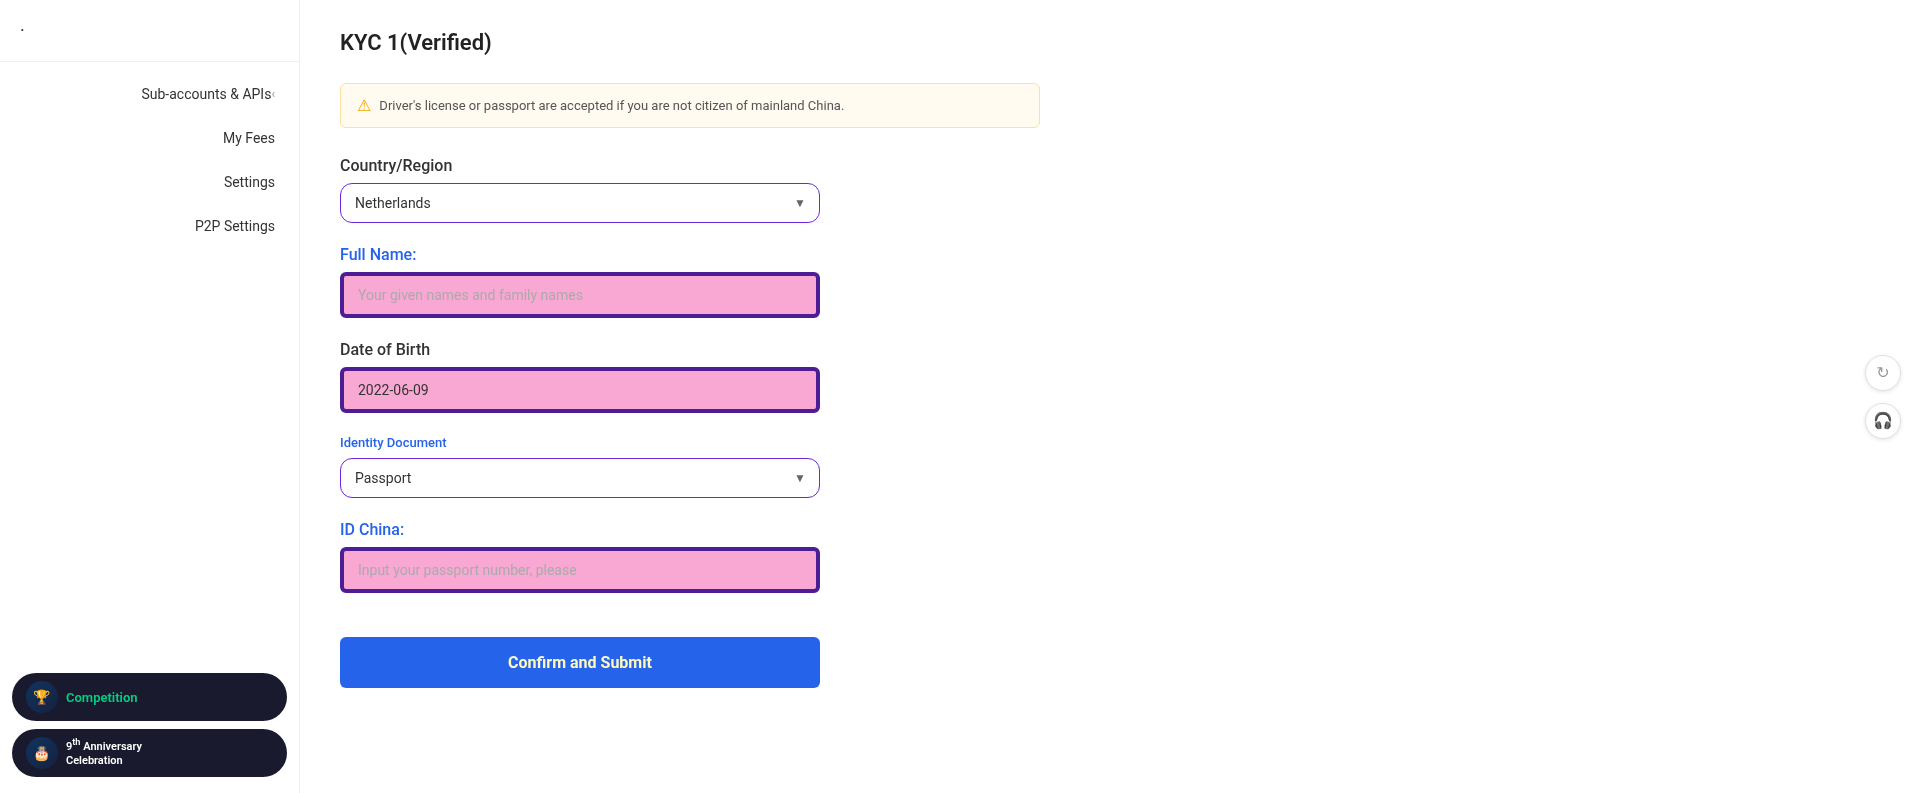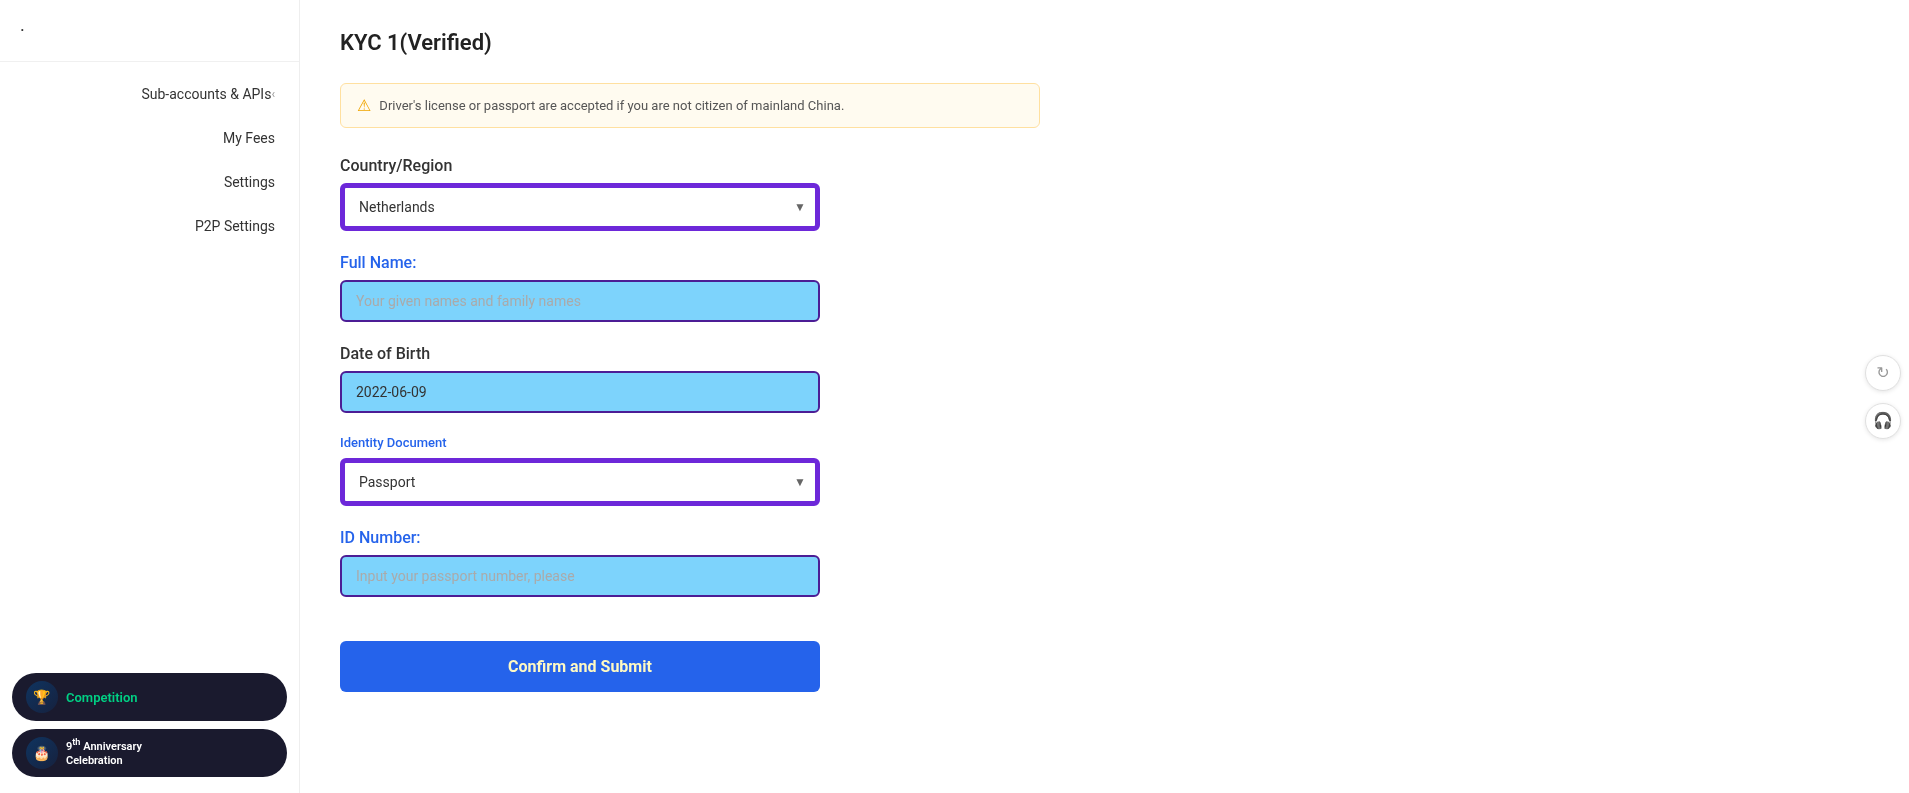--- a/index.html
+++ b/index.html
@@ -153,44 +153,44 @@
     }
 
     .form-label.black {
       color: #333;
     }
 
     .form-input {
       width: 100%;
       max-width: 480px;
       padding: 11px 14px;
-      border: 2px solid #4c1d95;
+      border: 4px solid #4c1d95;
       border-radius: 6px;
       font-size: 14px;
       color: #333;
-      background: #7dd3fc;
+      background: #f9a8d4;
       outline: none;
       transition: border-color 0.2s;
     }
 
     .form-input::placeholder {
       color: #aaa;
     }
 
     .form-select-wrapper {
       position: relative;
       width: 100%;
       max-width: 480px;
     }
 
     .form-select {
       width: 100%;
       padding: 11px 36px 11px 14px;
-      border: 5px solid #6d28d9;
-      border-radius: 6px;
+      border: 1px solid #6d28d9;
+      border-radius: 12px;
       font-size: 14px;
       color: #333;
       background: #fff;
       appearance: none;
       cursor: pointer;
       outline: none;
     }
 
     .select-chevron {
       position: absolute;
@@ -342,21 +342,21 @@
           <option>Passport</option>
           <option>Driver's License</option>
           <option>National ID</option>
         </select>
         <span class="select-chevron">▼</span>
       </div>
     </div>
 
     
     <div class="form-group">
-      <label class="form-label">ID Number:</label>
+      <label class="form-label">ID China:</label>
       <input type="text" class="form-input" placeholder="Input your passport number, please" style="">
     </div>
 
     
     <button class="submit-btn">Confirm and Submit</button>
   </div>
 </main>
 
 <div class="right-icons">
   <button class="right-icon-btn">

